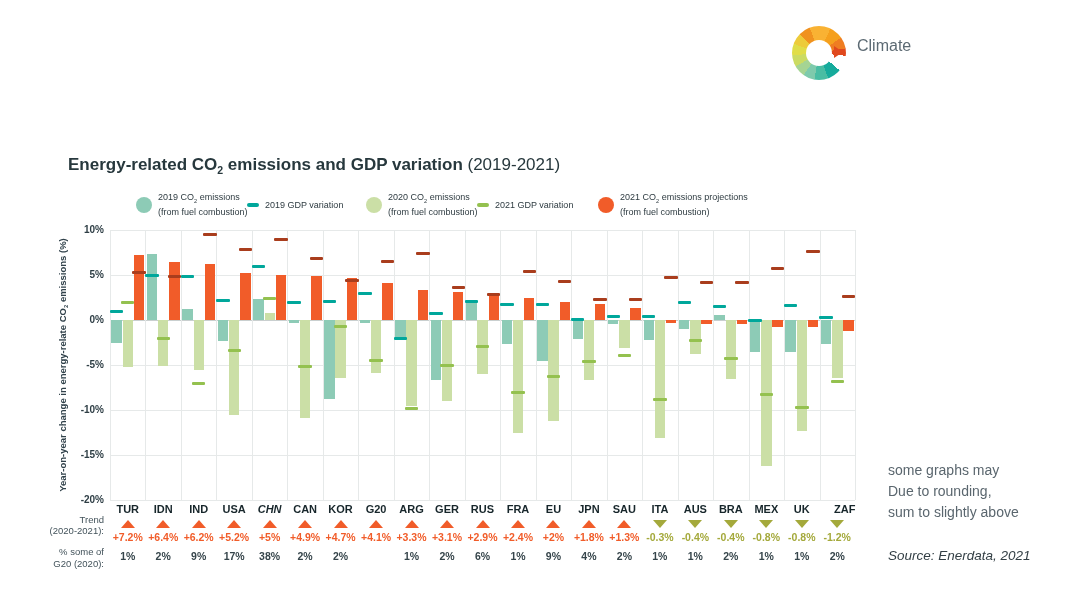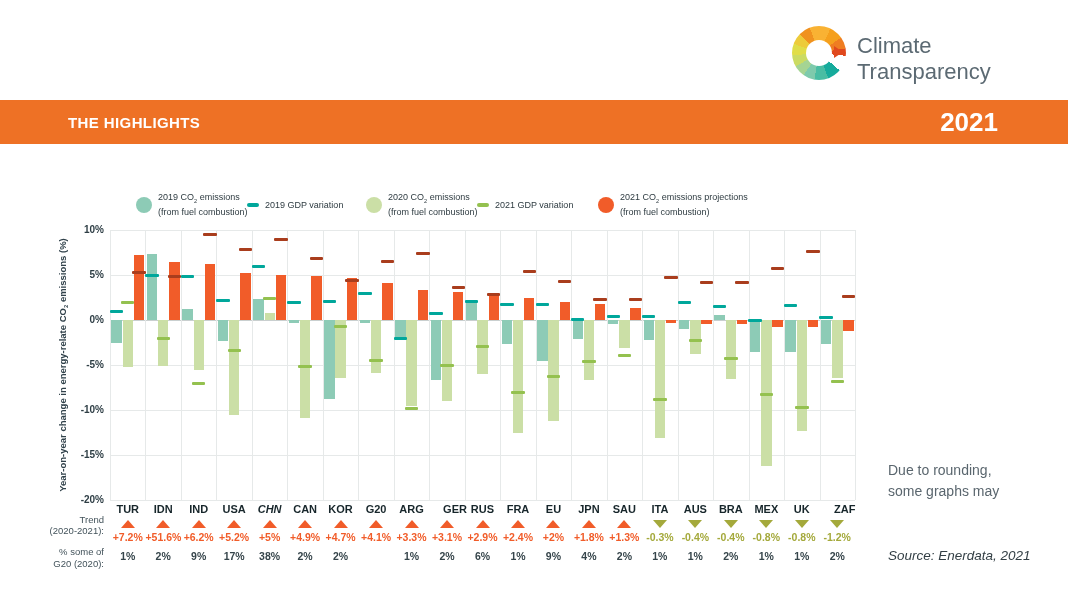--- a/index.html
+++ b/index.html
@@ -11,21 +11,21 @@
     letter-spacing:-0.2px;color:#27383d;}
   .logo{position:absolute;left:792px;top:26px;width:54px;height:54px;border-radius:50%;
     background:conic-gradient(from 0deg,
       #F9B233 0deg 25deg,#F5A01D 25deg 55deg,#EF7D22 55deg 80deg,#E0491F 80deg 96deg,
       #ffffff 96deg 130deg,#16AB9C 130deg 160deg,#49BDA3 160deg 190deg,#7ECAAC 190deg 215deg,
       #A5D493 215deg 240deg,#CBDB62 240deg 265deg,#E0DD48 265deg 290deg,#EDCB3A 290deg 315deg,
       #F0921F 315deg 340deg,#F9B233 340deg 360deg);}
   .logo-hole{position:absolute;left:14px;top:14px;width:26px;height:26px;border-radius:50%;background:#ffffff;}
   .logo-arrow{position:absolute;right:3px;top:20px;width:0;height:0;
     border-top:6px solid transparent;border-bottom:6px solid transparent;border-left:9px solid #E0491F;}
-  .logo-text{position:absolute;left:857px;top:33px;font-size:22px;line-height:26px;color:#5C6A73;}
+  .logo-text{position:absolute;left:857px;top:33px;font-size:16px;line-height:26px;color:#5C6A73;}
 
   
   .band{position:absolute;left:0;top:100px;width:1068px;height:44px;background:#EE7125;}
   .band-label{position:absolute;left:68px;top:14px;font-size:15px;font-weight:bold;color:#ffffff;letter-spacing:0.4px;}
   .band-year{position:absolute;right:70px;top:7px;font-size:26px;font-weight:bold;color:#ffffff;}
 
   
   .section-title{position:absolute;left:68px;top:155px;font-size:17px;color:#27383d;}
   .section-title .bold{font-weight:bold;}
   sub{font-size:0.62em;}
@@ -66,28 +66,26 @@
 <body>
 
 <div class="page">
 
   <div class="logo">
     <div class="logo-hole"></div>
     <div class="logo-arrow"></div>
   </div>
   <div class="logo-text">
     <span>Climate</span><br>
-    <span>Transparency</span>
-  </div>
-
-  <div class="band">
-    <div class="band-label">THE HIGHLIGHTS</div>
-    <div class="band-year">2021</div>
-  </div>
-
+  </div>
+
+
+  <div class="section-title">
+    <span class="bold">Energy-related CO</span><sub class="bold">2</sub><span class="bold"> emissions and GDP variation</span><span> (2019-2021)</span>
+  </div>
 
   <div class="legend-item" style="left:136px">
     <span class="sw-circle" style="background: rgb(141, 203, 182);"></span>
     <div class="legend-text"><span>2019 CO</span><sub>2</sub><span> emissions</span><br><span>(from fuel combustion)</span></div>
   </div>
   <div class="legend-item" style="left:247px">
     <span class="sw-dash" style="background: rgb(0, 167, 155);"></span>
     <div class="legend-text"><span>2019 GDP variation</span></div>
   </div>
   <div class="legend-item" style="left:366px">
@@ -160,21 +158,21 @@
       <div class="trendval up" style="left: 110px; width: 35.4762px;">+7.2%</div>
       <div class="shareval" style="left: 110px; width: 35.4762px;">1%</div>
       <div class="bar" style="left: 146.876px; top: 254.3px; width: 10.4px; height: 65.7px; background: rgb(141, 203, 182);"></div>
       <div class="bar" style="left: 158.076px; top: 320px; width: 10.4px; height: 45.9px; background: rgb(203, 223, 166);"></div>
       <div class="bar" style="left: 169.276px; top: 262.4px; width: 10.4px; height: 57.6px; background: rgb(241, 92, 41);"></div>
       <div class="dash" style="left: 145.376px; top: 273.5px; background: rgb(0, 167, 155);"></div>
       <div class="dash" style="left: 156.576px; top: 336.5px; background: rgb(148, 193, 79);"></div>
       <div class="dash" style="left: 167.776px; top: 275.3px; background: rgb(169, 61, 29);"></div>
       <div class="country" style="left: 145.476px; width: 35.4762px;">IDN</div>
       <div class="tri-up" style="left: 156.214px;"></div>
-      <div class="trendval up" style="left: 145.476px; width: 35.4762px;">+51.6%</div>
+      <div class="trendval up" style="left: 145.476px; width: 35.4762px;">+6.4%</div>
       <div class="shareval" style="left: 145.476px; width: 35.4762px;">2%</div>
       <div class="bar" style="left: 182.352px; top: 309.2px; width: 10.4px; height: 10.8px; background: rgb(141, 203, 182);"></div>
       <div class="bar" style="left: 193.552px; top: 320px; width: 10.4px; height: 50.4px; background: rgb(203, 223, 166);"></div>
       <div class="bar" style="left: 204.752px; top: 264.2px; width: 10.4px; height: 55.8px; background: rgb(241, 92, 41);"></div>
       <div class="dash" style="left: 180.852px; top: 275.3px; background: rgb(0, 167, 155);"></div>
       <div class="dash" style="left: 192.052px; top: 382.4px; background: rgb(148, 193, 79);"></div>
       <div class="dash" style="left: 203.252px; top: 233px; background: rgb(169, 61, 29);"></div>
       <div class="country" style="left: 180.952px; width: 35.4762px;">IND</div>
       <div class="tri-up" style="left: 191.69px;"></div>
       <div class="trendval up" style="left: 180.952px; width: 35.4762px;">+6.2%</div>
@@ -237,21 +235,21 @@
       <div class="country" style="left: 393.81px; width: 35.4762px;">ARG</div>
       <div class="tri-up" style="left: 404.548px;"></div>
       <div class="trendval up" style="left: 393.81px; width: 35.4762px;">+3.3%</div>
       <div class="shareval" style="left: 393.81px; width: 35.4762px;">1%</div>
       <div class="bar" style="left: 430.686px; top: 320px; width: 10.4px; height: 60.3px; background: rgb(141, 203, 182);"></div>
       <div class="bar" style="left: 441.886px; top: 320px; width: 10.4px; height: 81px; background: rgb(203, 223, 166);"></div>
       <div class="bar" style="left: 453.086px; top: 292.1px; width: 10.4px; height: 27.9px; background: rgb(241, 92, 41);"></div>
       <div class="dash" style="left: 429.186px; top: 312.2px; background: rgb(0, 167, 155);"></div>
       <div class="dash" style="left: 440.386px; top: 363.5px; background: rgb(148, 193, 79);"></div>
       <div class="dash" style="left: 451.586px; top: 286.1px; background: rgb(169, 61, 29);"></div>
-      <div class="country" style="left: 429.286px; width: 35.4762px; margin-left: 8px;">GER</div>
+      <div class="country" style="left: 429.286px; width: 35.4762px;">GER</div>
       <div class="tri-up" style="left: 440.024px;"></div>
       <div class="trendval up" style="left: 429.286px; width: 35.4762px;">+3.1%</div>
       <div class="shareval" style="left: 429.286px; width: 35.4762px;">2%</div>
       <div class="bar" style="left: 466.162px; top: 300.2px; width: 10.4px; height: 19.8px; background: rgb(141, 203, 182);"></div>
       <div class="bar" style="left: 477.362px; top: 320px; width: 10.4px; height: 54px; background: rgb(203, 223, 166);"></div>
       <div class="bar" style="left: 488.562px; top: 293.9px; width: 10.4px; height: 26.1px; background: rgb(241, 92, 41);"></div>
       <div class="dash" style="left: 464.662px; top: 299.6px; background: rgb(0, 167, 155);"></div>
       <div class="dash" style="left: 475.862px; top: 344.6px; background: rgb(148, 193, 79);"></div>
       <div class="dash" style="left: 487.062px; top: 293.3px; background: rgb(169, 61, 29);"></div>
       <div class="country" style="left: 464.762px; width: 35.4762px;">RUS</div>
@@ -354,18 +352,19 @@
       <div class="dash" style="left: 819.424px; top: 315.8px; background: rgb(0, 167, 155);"></div>
       <div class="dash" style="left: 830.624px; top: 379.7px; background: rgb(148, 193, 79);"></div>
       <div class="dash" style="left: 841.824px; top: 295.1px; background: rgb(169, 61, 29);"></div>
       <div class="country" style="left: 827px; width: 35.4762px;">ZAF</div>
       <div class="tri-down" style="left: 830.262px;"></div>
       <div class="trendval down" style="left: 819.524px; width: 35.4762px;">-1.2%</div>
       <div class="shareval" style="left: 819.524px; width: 35.4762px;">2%</div>
     </div>
 
   <div class="note">
+    <span>some graphs may</span>
     <span>Due to rounding,</span>
-    <span>some graphs may</span>
+    <span>sum to slightly above</span>
   </div>
   <div class="source">Source: Enerdata, 2021</div>
 
 </div>
 
 </body></html>

